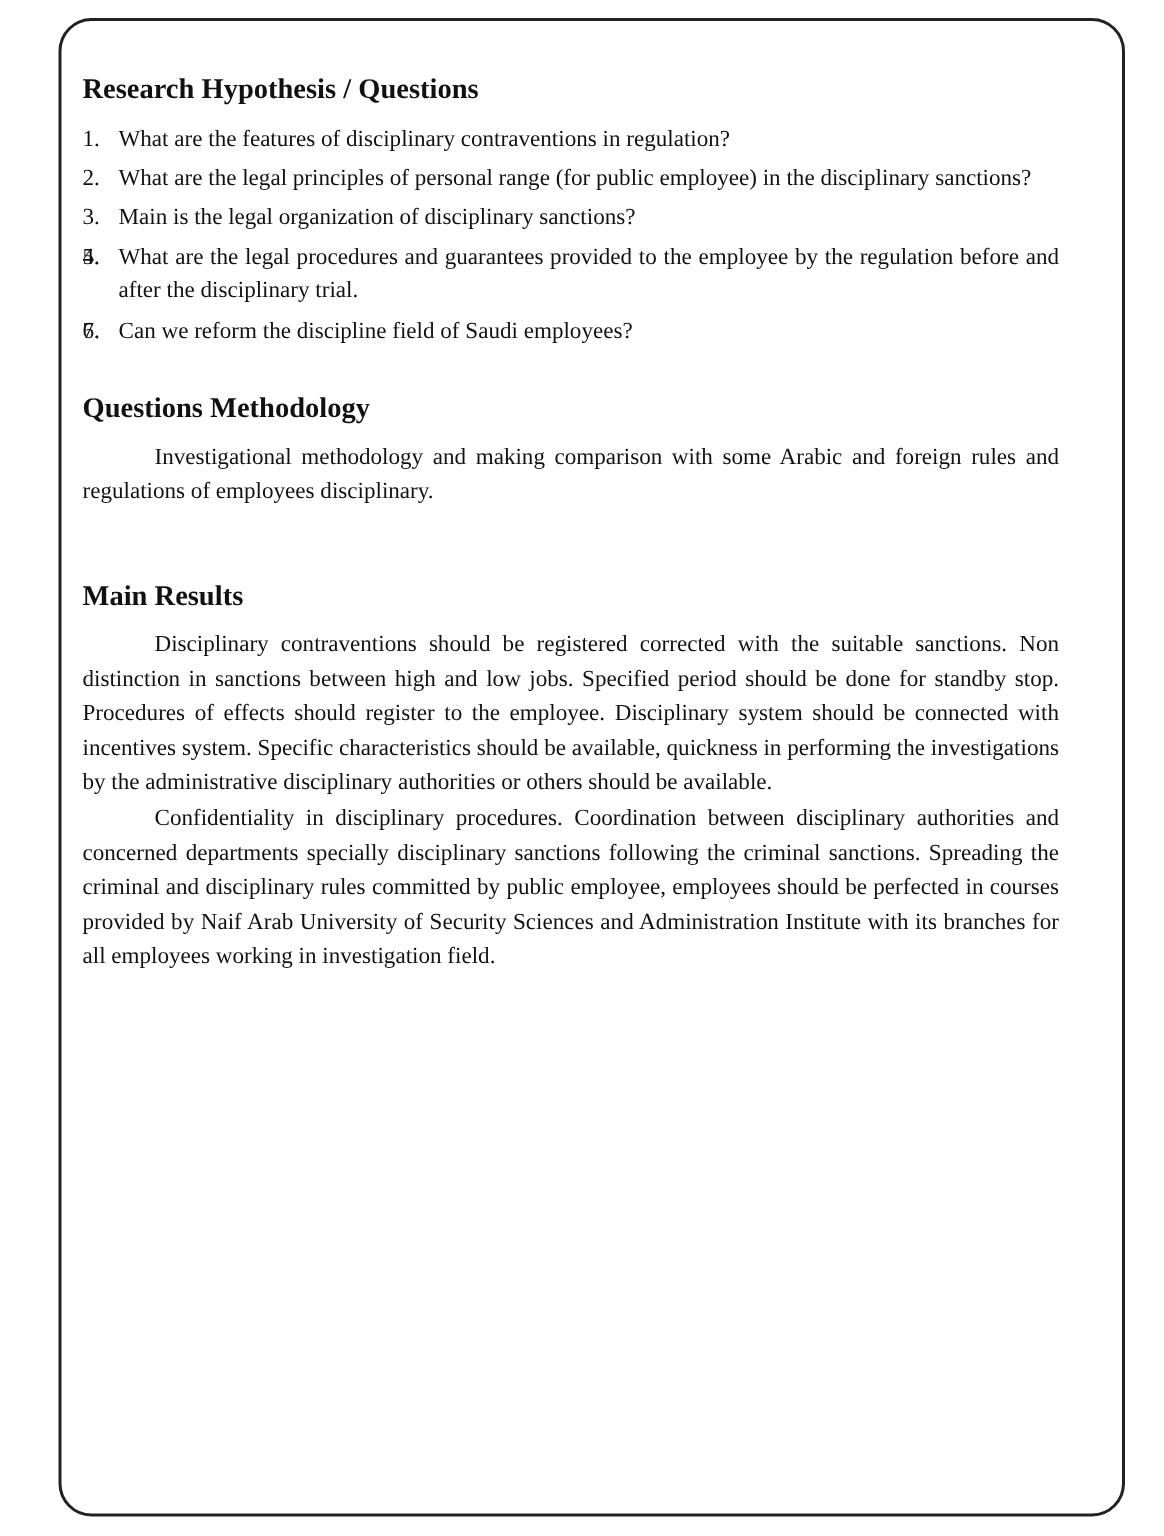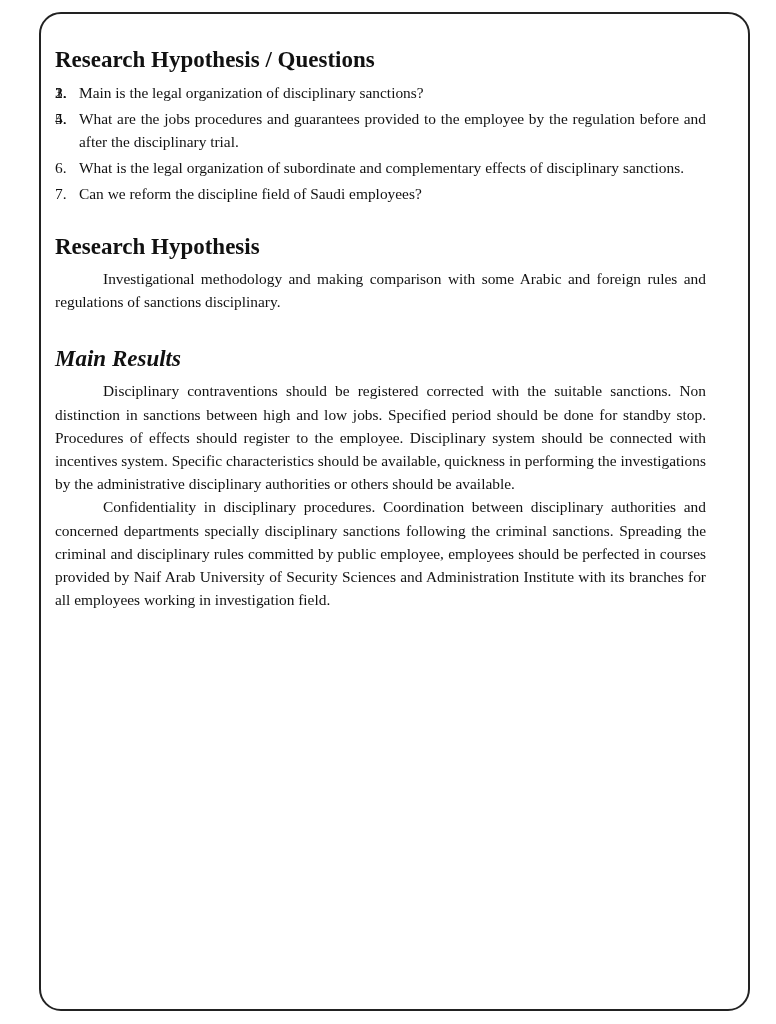--- a/index.html
+++ b/index.html
@@ -5,47 +5,47 @@
     html, body { margin: 0; padding: 0; background: #ffffff; }
     body { width: 776px; height: 1024px; position: relative; overflow: hidden; }
     .frame {
       position: absolute; left: 39px; top: 12px; width: 711px; height: 999px;
       border: 2px solid #222; border-radius: 22px; box-sizing: border-box;
     }
     .content {
       position: absolute; left: 55px; top: 48px; width: 651px;
       font-family: "Liberation Serif", serif; color: #111; font-size: 15.4px;
     }
-    h2 { font-size: 23px; font-weight: bold; margin: 0; line-height: 24px; }
+    h2 { font-size: 19px; font-weight: bold; margin: 0; line-height: 24px; }
     ol { list-style: none; margin: 0; padding: 0; }
     ol li { position: relative; padding-left: 24px; line-height: 22.7px; text-align: justify; margin-top: 3.5px; }
     ol li .num { position: absolute; left: 0; top: 0; }
     p { margin: 0; line-height: 23.2px; text-align: justify; text-indent: 48px; }
     .sec1 { margin-top: 0; }
     .list { margin-top: 10px; }
     .sec2 { margin-top: 29px; }
-    .sec3 { margin-top: 34px; font-style: italic; }
+    .sec3 { margin-top: 46px; }
     .para { margin-top: 8px; }
   </style>
 </head>
 <body>
 
 <div class="frame"></div>
 
 <div class="content">
   <h2 class="sec1">Research Hypothesis / Questions</h2>
   <ol class="list">
-    <li><span class="num">1.</span></li>
-    <li><span class="num">2.</span></li>
+    <li><span class="num">1.</span><span>What are the features of disciplinary contraventions in regulation?</span></li>
+    <li><span class="num">2.</span><span>What are the legal principles of personal range (for public employee) in the disciplinary sanctions?</span></li>
     <li><span class="num">3.</span><span>Main is the legal organization of disciplinary sanctions?</span></li>
     <li><span class="num">4.</span></li>
-    <li><span class="num">5.</span><span>What are the jobs procedures and guarantees provided to the employee by the regulation before and after the disciplinary trial.</span></li>
-    <li><span class="num">6.</span><span>What is the legal organization of subordinate and complementary effects of disciplinary sanctions.</span></li>
+    <li><span class="num">5.</span><span>What are the legal procedures and guarantees provided to the employee by the regulation before and after the disciplinary trial.</span></li>
+    <li><span class="num">6.</span></li>
     <li><span class="num">7.</span><span>Can we reform the discipline field of Saudi employees?</span></li>
   </ol>
 
-  <h2 class="sec2">Research Hypothesis</h2>
-  <p class="para">Investigational methodology and making comparison with some Arabic and foreign rules and regulations of sanctions disciplinary.</p>
+  <h2 class="sec2">Questions Methodology</h2>
+  <p class="para">Investigational methodology and making comparison with some Arabic and foreign rules and regulations of employees disciplinary.</p>
 
   <h2 class="sec3">Main Results</h2>
   <p class="para">Disciplinary contraventions should be registered corrected with the suitable sanctions. Non distinction in sanctions between high and low jobs. Specified period should be done for standby stop.  Procedures of effects should register to the employee. Disciplinary system should be connected with incentives system. Specific characteristics should be available, quickness in performing the investigations by the administrative disciplinary authorities or others should be available.</p>
   <p>Confidentiality in disciplinary procedures.  Coordination between disciplinary authorities and concerned departments specially disciplinary sanctions following the criminal sanctions. Spreading the criminal and disciplinary rules committed by public employee, employees should be perfected in courses provided by Naif Arab University of Security Sciences and Administration Institute with its branches for all employees working in investigation field.</p>
 </div>
 
 </body></html>

